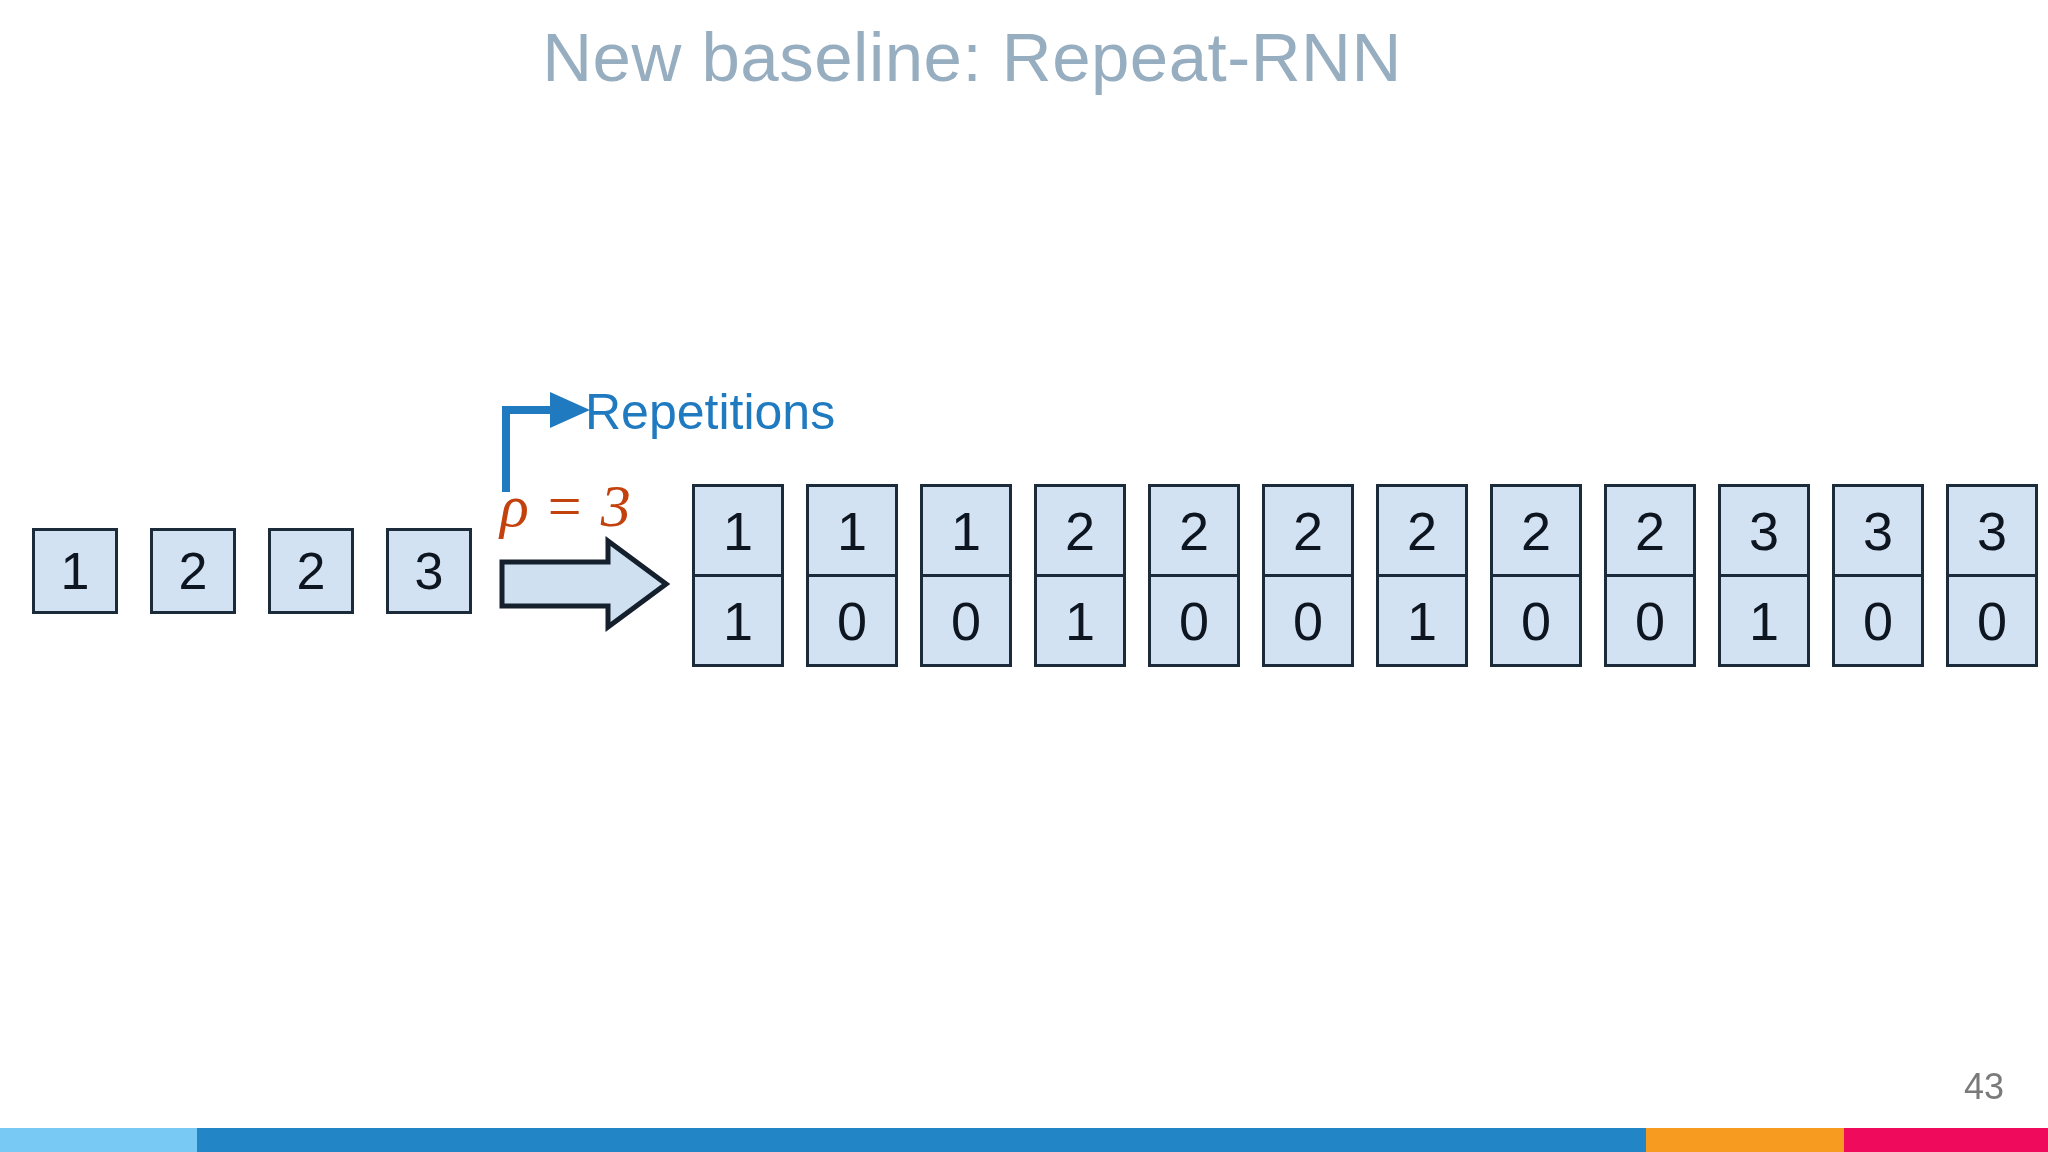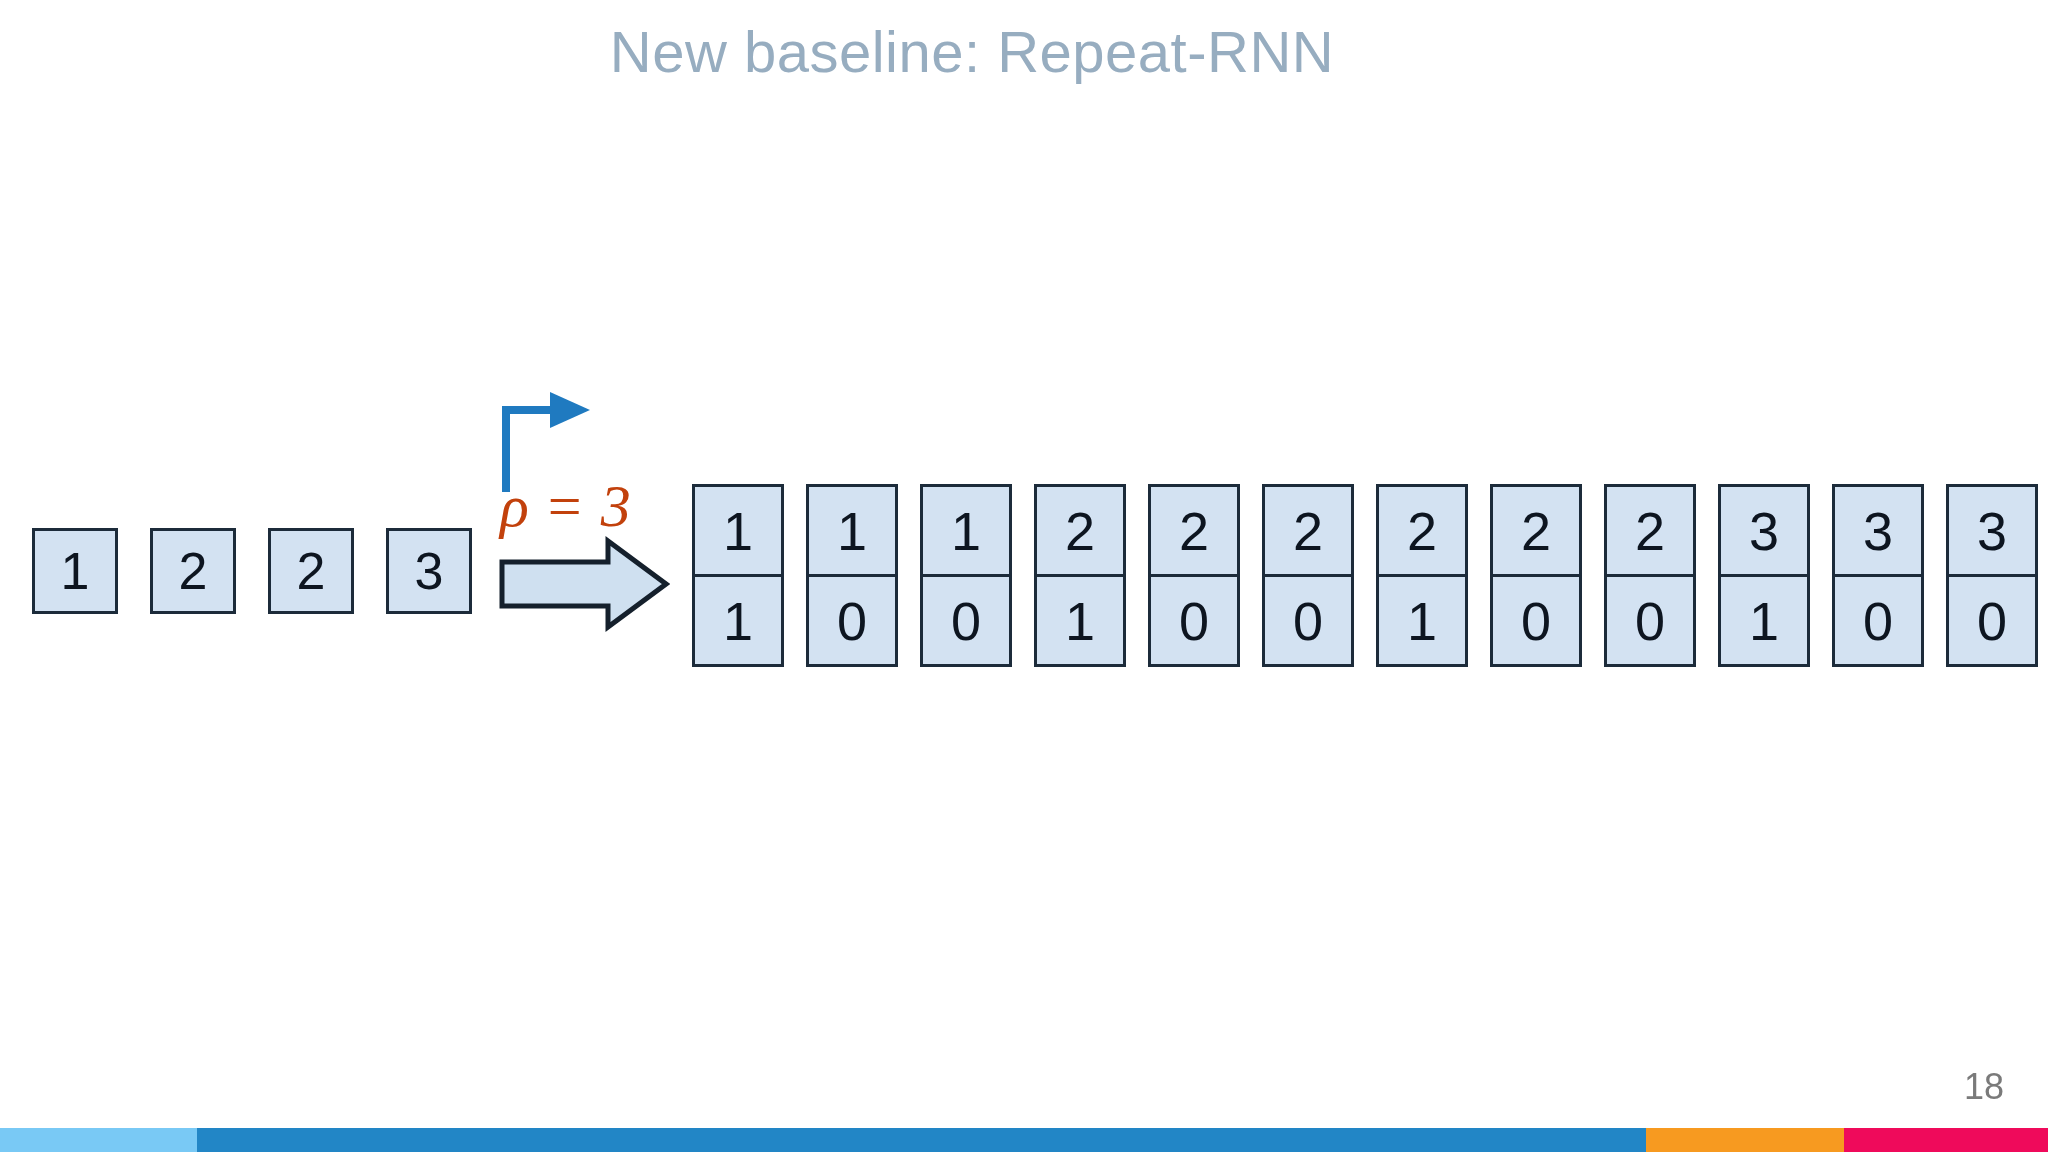--- a/index.html
+++ b/index.html
@@ -16,21 +16,21 @@
   }
 
   
   #slide-title {
     position: absolute;
     left: 0;
     top: 18px;
     width: 1944px;
     text-align: center;
     font-family: "Liberation Sans", sans-serif;
-    font-size: 58px;
+    font-size: 69px;
     font-weight: 400;
     letter-spacing: 0.5px;
     color: #97adc0;
     white-space: nowrap;
   }
 
   
   #diagram {
     position: absolute;
     left: 0;
@@ -171,20 +171,21 @@
     </svg>
   </div>
 
   <div id="callout-arrow">
     <svg width="130" height="110" viewBox="0 0 130 110" xmlns="http://www.w3.org/2000/svg">
       <path d="M 8 106 L 8 24 L 56 24" fill="none" stroke="#1f7ac0" stroke-width="8"></path>
       <polygon points="52,6 92,24 52,42" fill="#1f7ac0"></polygon>
     </svg>
   </div>
 
+  <div id="repetitions-label" style="color: rgb(31, 122, 192);">Repetitions</div>
 
   <div id="rho-math">
     <span>ρ</span>
     <span class="eq">=</span>
     <span>3</span>
   </div>
 
   <div id="output-row">
       <div class="out-col" style="left: 692px;">
         <div class="out-cell top" style="background: rgb(211, 226, 242); border-color: rgb(28, 43, 58);">1</div>
@@ -231,20 +232,20 @@
         <div class="out-cell bottom" style="background: rgb(211, 226, 242); border-color: rgb(28, 43, 58);">0</div>
       </div>
       <div class="out-col" style="left: 1946px;">
         <div class="out-cell top" style="background: rgb(211, 226, 242); border-color: rgb(28, 43, 58);">3</div>
         <div class="out-cell bottom" style="background: rgb(211, 226, 242); border-color: rgb(28, 43, 58);">0</div>
       </div>
     </div>
 
 </div>
 
-<div id="page-number">18</div>
+<div id="page-number">43</div>
 
 <div id="bottom-bar">
     <div class="seg" style="width: 197px; background: rgb(121, 201, 245);"></div>
     <div class="seg" style="width: 1449px; background: rgb(34, 134, 198);"></div>
     <div class="seg" style="width: 198px; background: rgb(247, 154, 32);"></div>
     <div class="seg" style="width: 204px; background: rgb(239, 10, 91);"></div>
   </div>
 
 </body></html>

